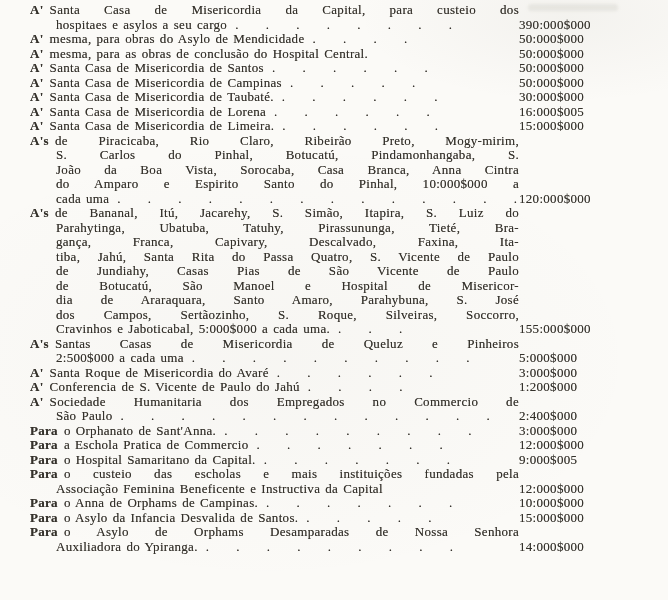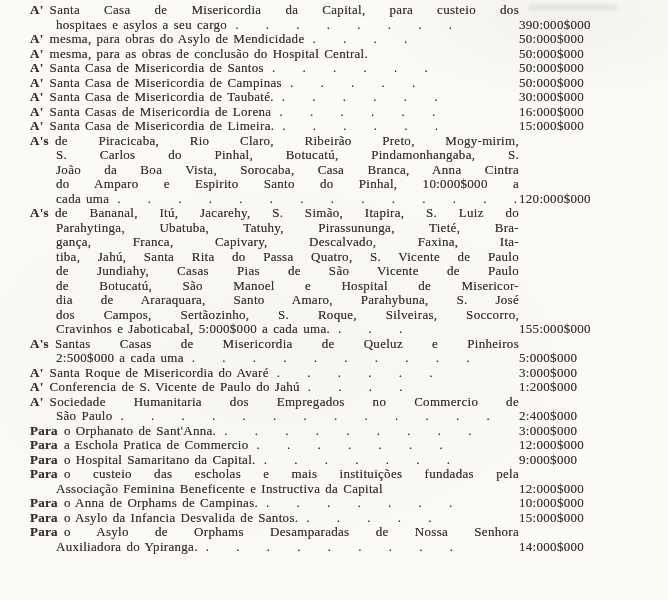--- a/index.html
+++ b/index.html
@@ -95,22 +95,22 @@
       </div>
       <div class="row">
         <div class="left"><span class="prefix">A'</span><span class="text">Santa Casa de Misericordia de Campinas</span><span class="dots on">. . . . .</span></div>
         <div class="amount">50:000$000</div>
       </div>
       <div class="row">
         <div class="left"><span class="prefix">A'</span><span class="text">Santa Casa de Misericordia de Taubaté.</span><span class="dots on">. . . . . .</span></div>
         <div class="amount">30:000$000</div>
       </div>
       <div class="row">
-        <div class="left"><span class="prefix">A'</span><span class="text">Santa Casas de Misericordia de Lorena</span><span class="dots on">. . . . . .</span></div>
-        <div class="amount">16:000$000</div>
+        <div class="left"><span class="prefix">A'</span><span class="text">Santa Casa de Misericordia de Lorena</span><span class="dots on">. . . . . .</span></div>
+        <div class="amount">16:000$005</div>
       </div>
       <div class="row">
         <div class="left"><span class="prefix">A'</span><span class="text">Santa Casa de Misericordia de Limeira.</span><span class="dots on">. . . . . .</span></div>
         <div class="amount">15:000$000</div>
       </div>
       <div class="row justify">
         <div class="left"><span class="prefix">A's</span><span class="text">de Piracicaba, Rio Claro, Ribeirão Preto, Mogy-mirim,</span></div>
         <div class="amount"></div>
       </div>
       <div class="row indent justify">
@@ -192,21 +192,21 @@
       <div class="row">
         <div class="left"><span class="prefix">Para</span><span class="text">o Orphanato de Sant'Anna.</span><span class="dots on">. . . . . . . . .</span></div>
         <div class="amount">3:000$000</div>
       </div>
       <div class="row">
         <div class="left"><span class="prefix">Para</span><span class="text">a Eschola Pratica de Commercio</span><span class="dots on">. . . . . . .</span></div>
         <div class="amount">12:000$000</div>
       </div>
       <div class="row">
         <div class="left"><span class="prefix">Para</span><span class="text">o Hospital Samaritano da Capital.</span><span class="dots on">. . . . . . .</span></div>
-        <div class="amount">9:000$000</div>
+        <div class="amount">9:000$005</div>
       </div>
       <div class="row justify">
         <div class="left"><span class="prefix">Para</span><span class="text">o custeio das escholas e mais instituições fundadas pela</span></div>
         <div class="amount"></div>
       </div>
       <div class="row indent">
         <div class="left"><span class="text">Associação Feminina Beneficente e Instructiva da Capital</span></div>
         <div class="amount">12:000$000</div>
       </div>
       <div class="row">

